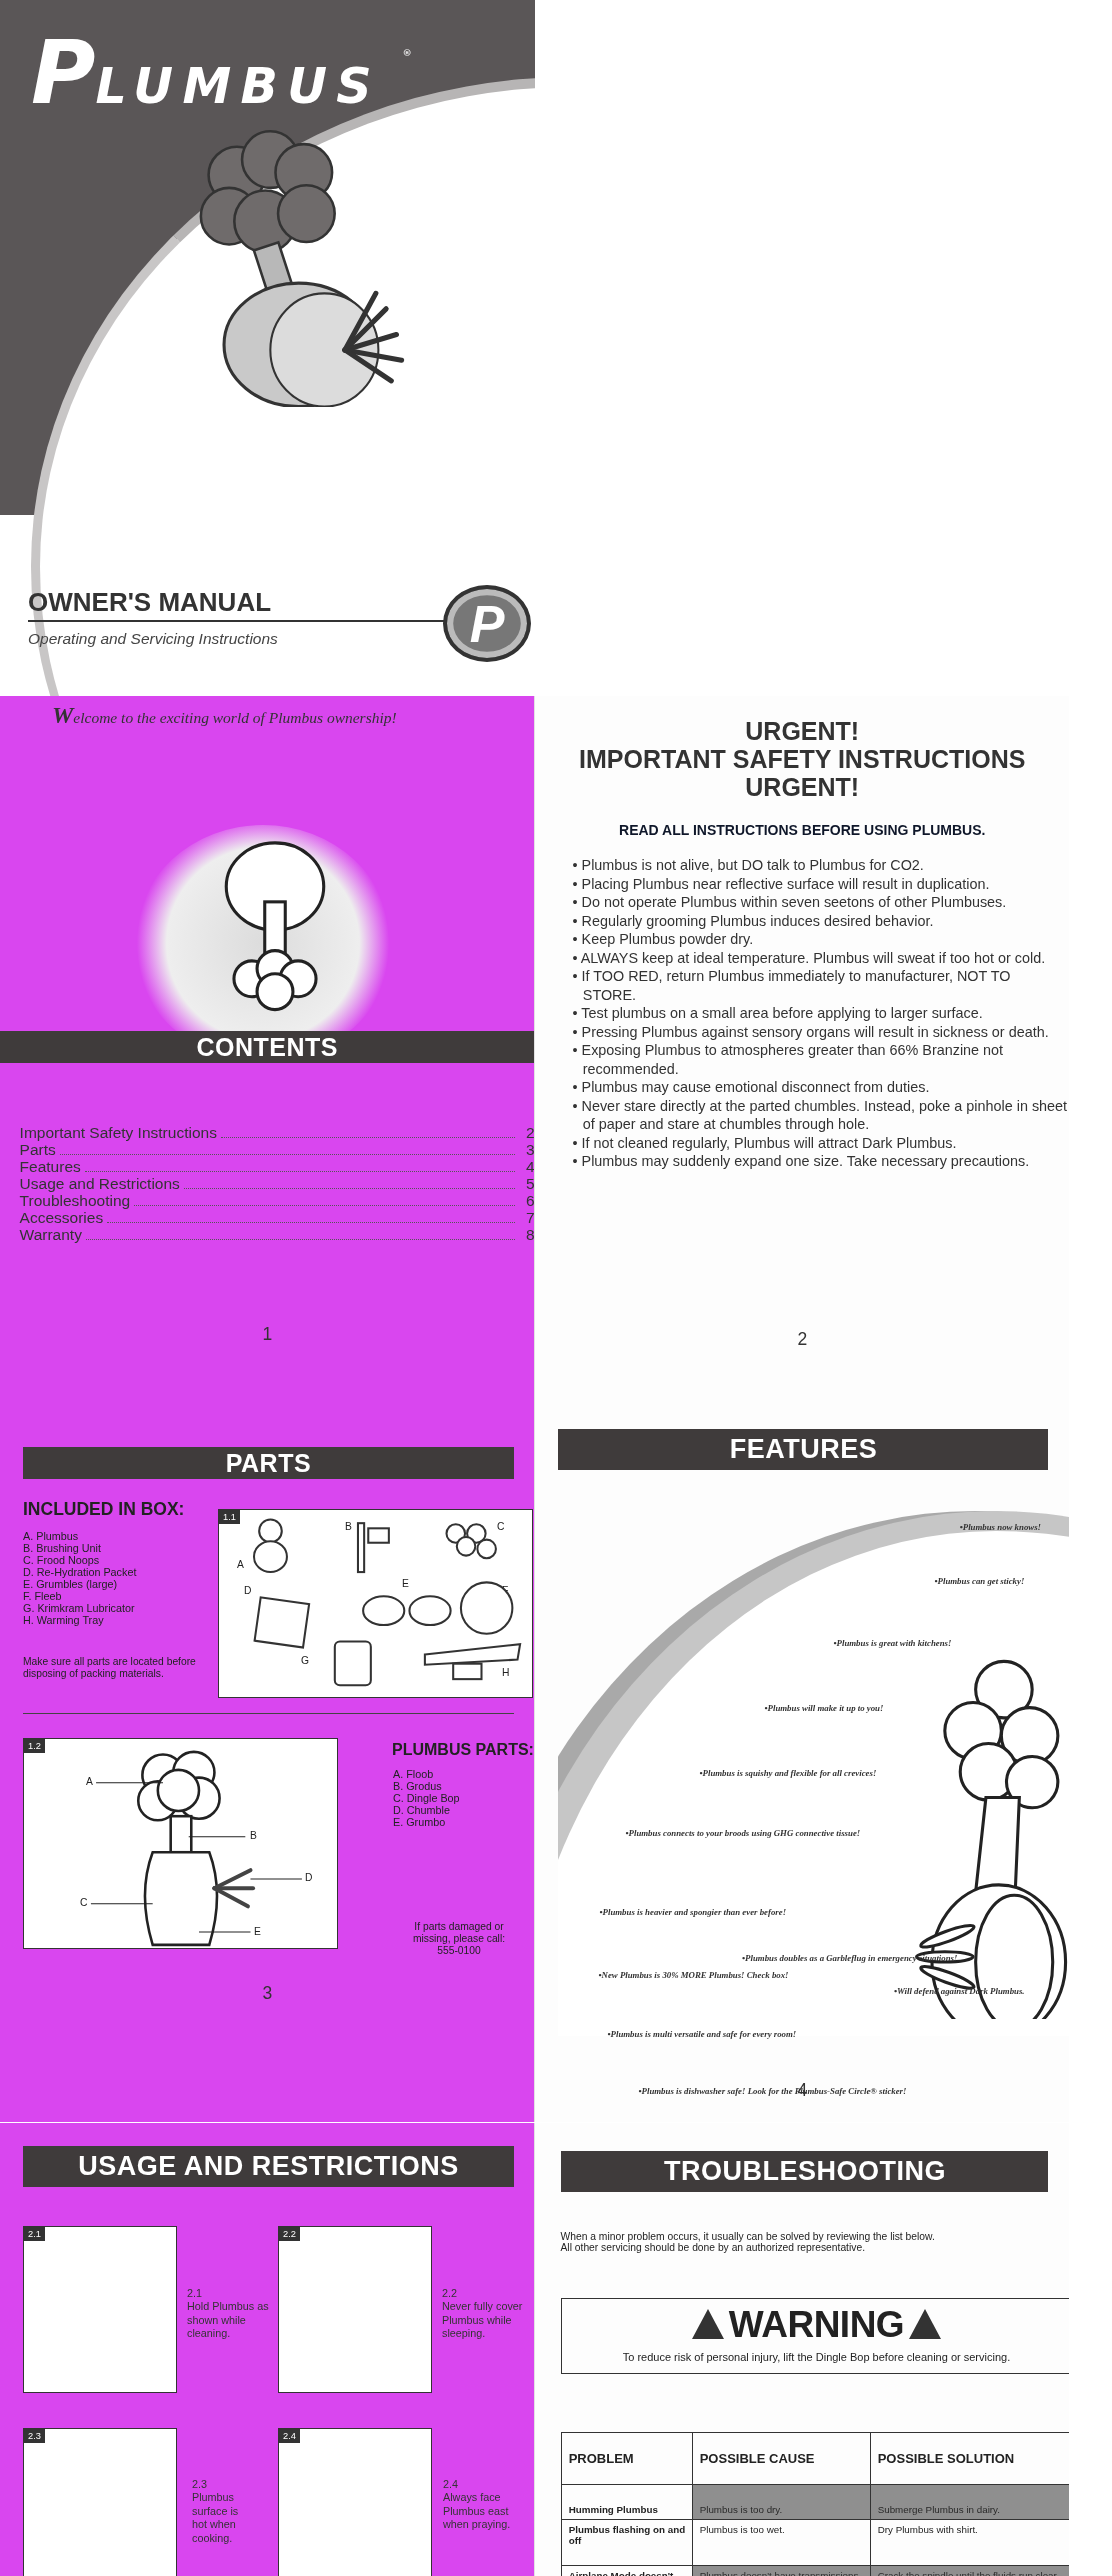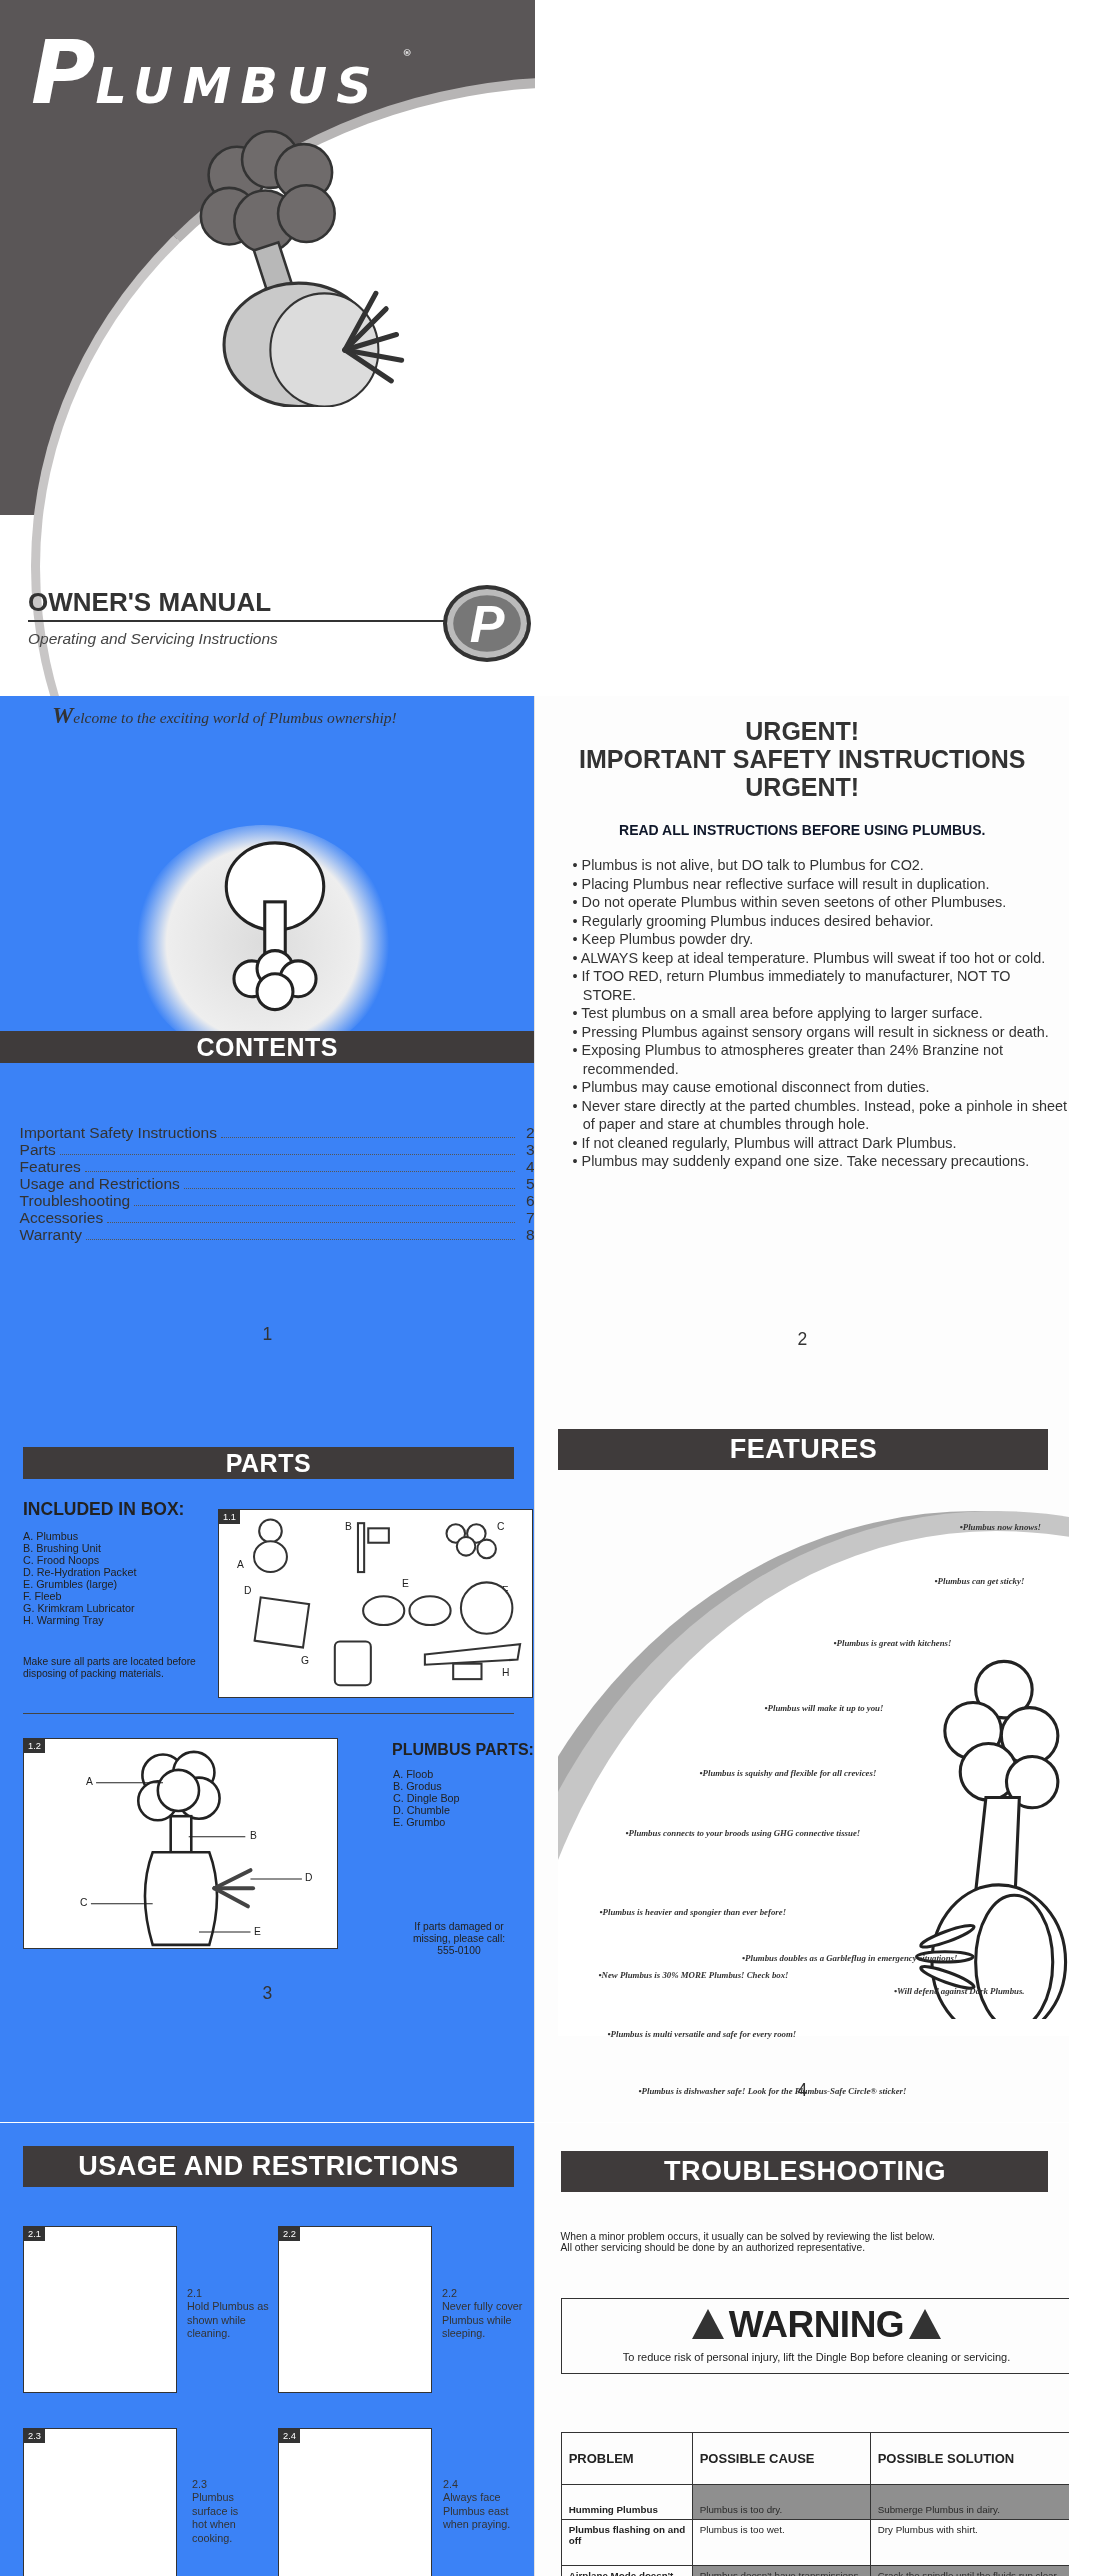--- a/index.html
+++ b/index.html
@@ -1,18 +1,18 @@
 <!DOCTYPE html>
 <html style="font-size:8.2px"><head>
 <meta charset="utf-8">
 <style>
   * { box-sizing: border-box; margin: 0; padding: 0; }
   body { width: 1113px; height: 3593px; background: #fff; font-family: "Liberation Sans", sans-serif; color: #222; position: relative; overflow: hidden; }
   .spread { position: absolute; left: 0; width: 1069px; display: flex; }
-  .page { position: relative; width: 556px; height: 100%; background: #3b82f6; overflow: hidden; }
+  .page { position: relative; width: 556px; height: 100%; background: #d946ef; overflow: hidden; }
   .page + .page { border-left: 1.5px solid #e2e2e2; background: #fdfdfd; }
   .pnum { position: absolute; bottom: 11.3px; left: 0; right: 0; text-align: center; font-size: 17.5px; color: #333; font-family: "Liberation Sans", sans-serif; }
   .banner { position: absolute; left: 23px; right: 20.6px; height: 32px; background: #3f3b3b; color: #fff; font-weight: bold; font-size: 25px; text-align: center; line-height: 32px; letter-spacing: 0.5px; font-family: "Liberation Sans", sans-serif; transform-origin: center; }
   .banner.tall { height: 41px; line-height: 41px; font-size: 27px; }
 
   
   .cover-top { position: absolute; left: 0; top: 0; width: 556px; height: 515px; background: #5a5657; }
   .cover-arc { position: absolute; left: 31px; top: 77px; width: 1082px; height: 979px; border-radius: 50%; background: #fff; border-top: 10.3px solid #b7b5b5; border-left: 9.3px solid #c8c6c6; }
   .logo { position: absolute; left: 31px; top: 20.6px; color: #fff; font-weight: bold; font-style: italic; font-family: "DejaVu Sans", sans-serif; }
   .logo .bigP { font-size: 88px; }
@@ -179,21 +179,21 @@
     <ul class="safety-list">
       <li>Plumbus is not alive, but DO talk to Plumbus for CO2.</li>
       <li>Placing Plumbus near reflective surface will result in duplication.</li>
       <li>Do not operate Plumbus within seven seetons of other Plumbuses.</li>
       <li>Regularly grooming Plumbus induces desired behavior.</li>
       <li>Keep Plumbus powder dry.</li>
       <li>ALWAYS keep at ideal temperature. Plumbus will sweat if too hot or cold.</li>
       <li>If TOO RED, return Plumbus immediately to manufacturer, NOT TO STORE.</li>
       <li>Test plumbus on a small area before applying to larger surface.</li>
       <li>Pressing Plumbus against sensory organs will result in sickness or death.</li>
-      <li>Exposing Plumbus to atmospheres greater than 24% Branzine not recommended.</li>
+      <li>Exposing Plumbus to atmospheres greater than 66% Branzine not recommended.</li>
       <li>Plumbus may cause emotional disconnect from duties.</li>
       <li>Never stare directly at the parted chumbles. Instead, poke a pinhole in sheet of paper and stare at chumbles through hole.</li>
       <li>If not cleaned regularly, Plumbus will attract Dark Plumbus.</li>
       <li>Plumbus may suddenly expand one size. Take necessary precautions.</li>
     </ul>
     <div class="pnum" style="bottom:57px;">2</div>
   </div>
 </div>
 
 <div class="spread" style="top:1406px;height:716px;">

